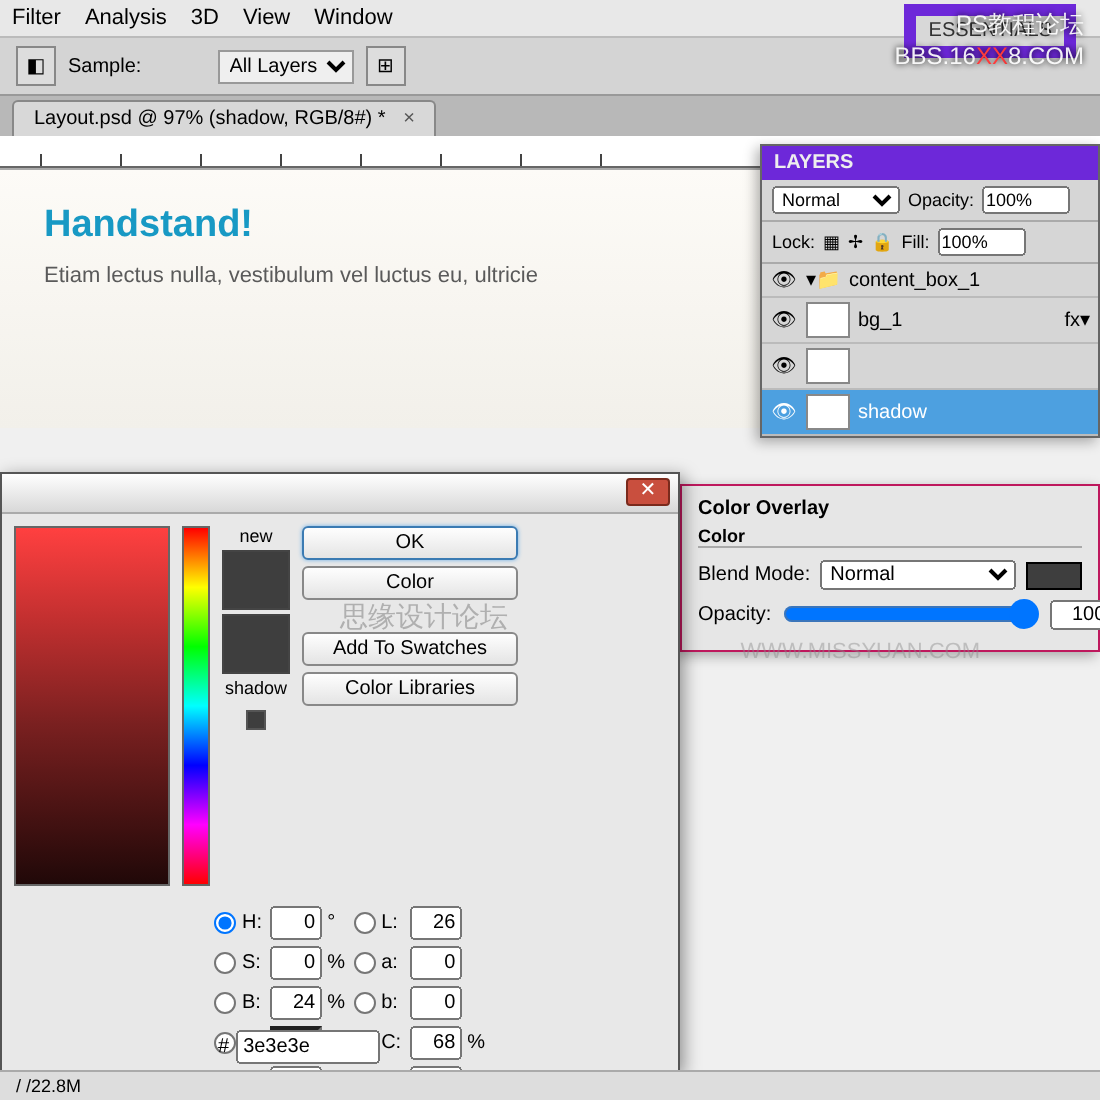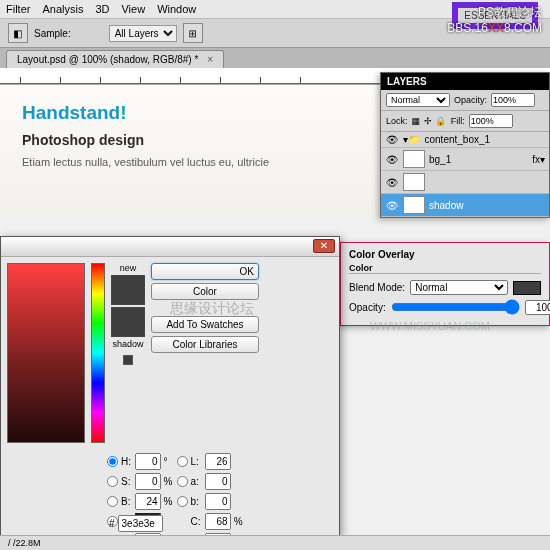--- a/index.html
+++ b/index.html
@@ -12,21 +12,21 @@
 .tabs { background: #b8b8b8; padding: 2px 0 0 6px; }
 .tab { display: inline-block; background: #d8d8d8; padding: 3px 10px; border: 1px solid #888; border-bottom: none; font-size: 10px; border-radius: 3px 3px 0 0; }
 .tab .x { margin-left: 6px; color: #555; }
 .ruler-h { height: 16px; background: #fff; border-bottom: 1px solid #666; position: relative; font-size: 8px; }
 .tick { position: absolute; border-left: 1px solid #444; height: 6px; bottom: 0; }
 .canvas { background: linear-gradient(#fdfbf7, #f2f0ea); padding: 17px 22px; height: 130px; border-top: 1px solid #aaa; }
 .c-title { color: #1899c4; font-size: 19px; font-weight: 600; margin-bottom: 8px; }
 .c-sub { color: #2b2b2b; font-size: 14px; font-weight: 700; margin-bottom: 8px; }
 .c-body { color: #5a5a5a; font-size: 11px; }
 .layers { position: absolute; right: 0; top: 72px; width: 170px; background: #d6d6d6; border: 1px solid #666; box-shadow: -2px 2px 6px rgba(0,0,0,.3); }
-.layers .hdr { background: #000000; color: #eee; font-size: 10px; padding: 3px 6px; font-weight: 700; }
+.layers .hdr { background: #6d28d9; color: #eee; font-size: 10px; padding: 3px 6px; font-weight: 700; }
 .layers .opts { padding: 3px 5px; font-size: 9px; display: flex; align-items: center; gap: 4px; flex-wrap: wrap; border-bottom: 1px solid #aaa; }
 .layers .opts input[type=text] { width: 44px; font-size: 9px; }
 .layers select { font-size: 9px; width: 64px; }
 .layer-row { display: flex; align-items: center; padding: 2px 4px; border-bottom: 1px solid #bbb; gap: 4px; font-size: 10px; }
 .layer-row.sel { background: #4da0e0; color: #fff; }
 .layer-row .eye { width: 14px; text-align: center; }
 .layer-row .thumb { width: 22px; height: 18px; background: #fff; border: 1px solid #888; }
 .overlay-panel { position: absolute; right: 0; top: 242px; width: 210px; background: #e6e6e6; border: 1px solid #be185d; padding: 6px 8px; font-size: 10px; box-shadow: -2px 2px 6px rgba(0,0,0,.3); }
 .overlay-panel .ttl { font-weight: 700; margin-bottom: 3px; }
 .overlay-panel .sub { font-weight: 700; font-size: 9px; margin-bottom: 6px; border-bottom: 1px solid #aaa; }
@@ -40,28 +40,28 @@
 .picker .close { display: inline-block; width: 22px; height: 14px; background: #c94f3e; border: 1px solid #7a2a1c; text-align: center; line-height: 12px; color: #fff; font-size: 10px; border-radius: 2px; }
 .picker-body { display: flex; padding: 6px; gap: 6px; }
 .gradient { width: 78px; height: 180px; background: linear-gradient(to bottom, #ff4040 0%, #c43030 25%, #7a2020 55%, #200808 100%); border: 1px solid #666; position: relative; }
 .hue { width: 14px; height: 180px; background: linear-gradient(to bottom, #f00, #ff0, #0f0, #0ff, #00f, #f0f, #f00); border: 1px solid #666; }
 .preview { display: flex; flex-direction: column; align-items: center; gap: 2px; font-size: 9px; }
 .preview .sw { width: 34px; height: 30px; background: #3e3e3e; border: 1px solid #444; }
 .preview .sw2 { width: 34px; height: 30px; background: #3e3e3e; border: 1px solid #444; }
 .preview .mini { width: 10px; height: 10px; background: #3e3e3e; border: 1px solid #555; margin-top: 4px; }
 .btns { display: flex; flex-direction: column; gap: 3px; width: 108px; }
 .btns button { font-size: 10px; padding: 2px 4px; border: 1px solid #888; background: linear-gradient(#fefefe,#e4e4e4); border-radius: 3px; }
-.btns button.primary { border: 1px solid #3b7bb3; box-shadow: 0 0 2px #6cb0e8; text-align: right; }
+.btns button.primary { border: 1px solid #3b7bb3; box-shadow: 0 0 2px #6cb0e8; }
 .fields { position: absolute; left: 106px; top: 216px; display: grid; grid-template-columns: auto auto auto auto auto auto auto auto; gap: 3px 3px; font-size: 10px; align-items: center; }
 .fields input[type=text] { width: 26px; font-size: 10px; text-align: right; padding: 1px; }
 .fields input.hl { background: #9fd6f2; }
 .fields .r { width: 11px; height: 11px; }
 .fields .u { width: 10px; }
 .hexrow { position: absolute; left: 108px; top: 278px; font-size: 10px; display: flex; gap: 3px; align-items: center; }
-.hexrow input { width: 45px; font-size: 10px; padding: 1px 2px; }
+.hexrow input { width: 72px; font-size: 10px; padding: 1px 2px; }
 .watermark { position: absolute; right: 8px; top: 4px; text-align: right; font-size: 12px; color: rgba(255,255,255,.92); text-shadow: 0 0 3px #000; }
 .watermark .red { color: #ff3b3b; text-align: right; }
 .wm2 { position: absolute; left: 170px; top: 300px; font-size: 14px; color: rgba(120,120,120,.5); }
 .wm3 { position: absolute; right: 60px; top: 320px; font-size: 11px; color: rgba(140,140,140,.45); }
 .essentials { position: absolute; right: 12px; top: 2px; font-size: 10px; color: #333; background: #d8d8d8; padding: 2px 6px; border: 6px solid #6d28d9; }
 .statusbar { position: absolute; bottom: 0; left: 0; background: #ddd; font-size: 9px; padding: 2px 8px; border-top: 1px solid #aaa; width: 100%; }
 </style>
 </head>
 <body>
 
@@ -77,39 +77,38 @@
 
 <div class="optbar">
   <span class="iconbtn">◧</span>
   <span>Sample:</span>
   <select><option>All Layers</option></select>
   <span class="iconbtn">⊞</span>
 </div>
 
 <div class="tabs">
   <span class="tab">
-    <span>Layout.psd @ 100% (shadow, RGB/8#) *</span>
+    <span>Layout.psd @ 97% (shadow, RGB/8#) *</span>
     <span class="x">×</span>
   </span>
 </div>
 
 <div class="ruler-h">
   <div class="tick" style="left:20px"></div>
     <div class="tick" style="left:60px"></div>
     <div class="tick" style="left:100px"></div>
     <div class="tick" style="left:140px"></div>
     <div class="tick" style="left:180px"></div>
     <div class="tick" style="left:220px"></div>
     <div class="tick" style="left:260px"></div>
     <div class="tick" style="left:300px"></div>
 </div>
 
 <div class="canvas">
   <div class="c-title">Handstand!</div>
-  <div class="c-sub">Photoshop design</div>
   <div class="c-body">Etiam lectus nulla, vestibulum vel luctus eu, ultricie</div>
 </div>
 
 <div class="layers">
   <div class="hdr">LAYERS</div>
   <div class="opts">
     <select><option>Normal</option></select>
     <span>Opacity:</span>
     <input type="text" value="100%" style="">
   </div>

